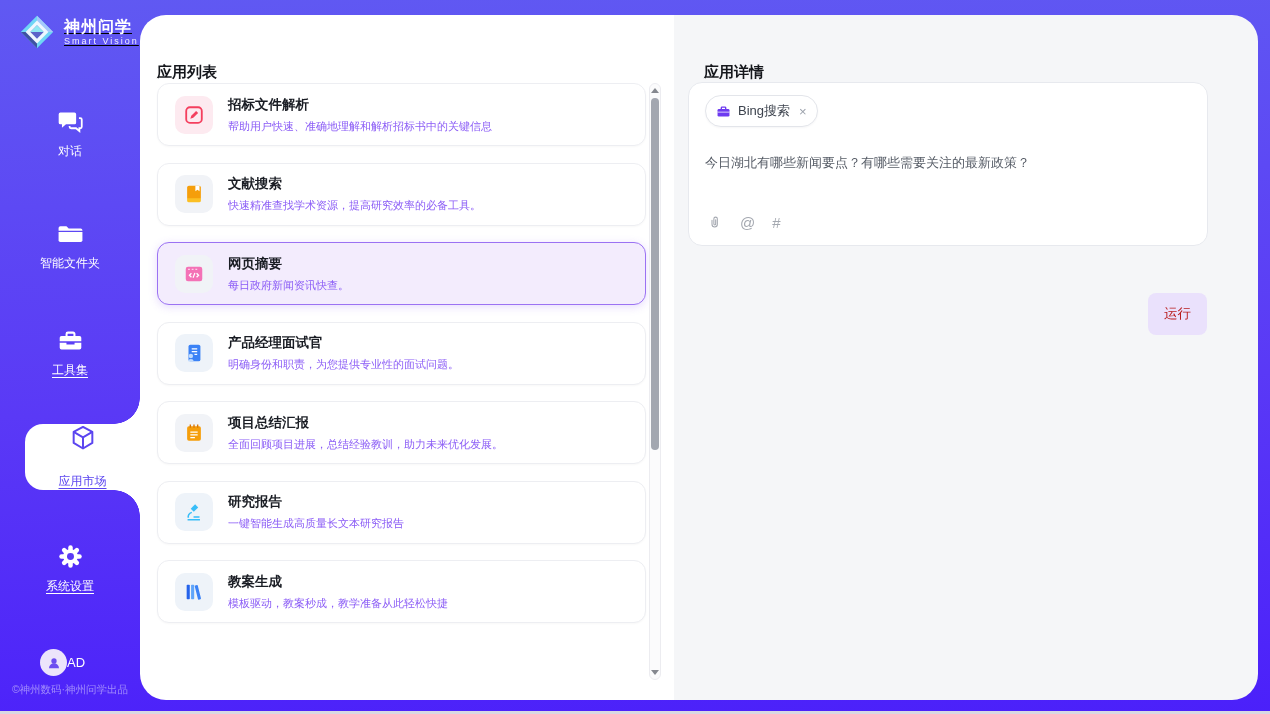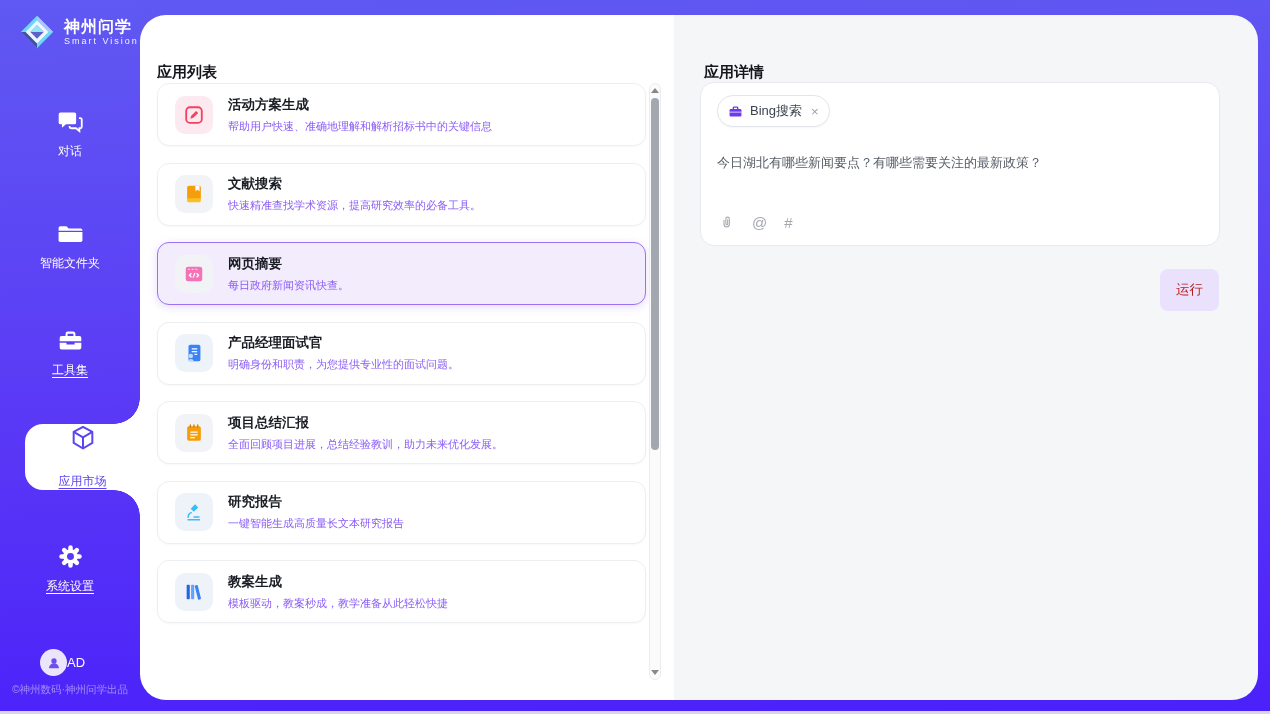--- a/index.html
+++ b/index.html
@@ -3,21 +3,21 @@
 <meta charset="utf-8">
 <style>
   html,body{margin:0;padding:0;background:#e8e8ee;}
   *{box-sizing:border-box;font-family:"Liberation Sans",sans-serif;}
   .canvas{position:relative;width:1270px;height:714px;overflow:hidden;
     background:linear-gradient(178deg,#6059f2 0%,#5a39f6 55%,#4b20fa 100%);}
   .canvas::after{content:"";position:absolute;left:0;right:0;bottom:0;height:3px;background:#d8d8e2;}
 
   
   .sidebar{position:absolute;left:0;top:0;width:140px;height:711px;}
-  .logo{position:absolute;left:18px;top:13px;display:flex;align-items:center;gap:8px;}
+  .logo{position:absolute;left:18px;top:13px;display:flex;align-items:center;gap:8px;text-decoration:underline;}
   .logo-text .cn{color:#fff;font-size:16px;font-weight:bold;letter-spacing:1px;line-height:18px;}
   .logo-text .en{color:rgba(255,255,255,.92);font-size:9px;letter-spacing:2px;}
   .nav-item{position:absolute;left:0;width:140px;display:flex;flex-direction:column;align-items:center;gap:8px;cursor:pointer;}
   .nav-label{color:#fff;font-size:12px;}
   .u{text-decoration:underline;text-underline-offset:3px;}
   .active-tab{position:absolute;left:25px;top:424px;width:115px;height:66px;background:#fff;
     border-radius:18px 0 0 18px;display:flex;flex-direction:column;align-items:center;justify-content:center;gap:21px;cursor:pointer;}
   .active-tab::before{content:"";position:absolute;right:0;top:-26px;width:26px;height:26px;
     background:radial-gradient(circle at 0 0,rgba(0,0,0,0) 25.5px,#fff 26px);}
   .active-tab::after{content:"";position:absolute;right:0;bottom:-26px;width:26px;height:26px;
@@ -47,21 +47,21 @@
   .card-desc{font-size:11px;color:#8b5cf6;white-space:nowrap;overflow:hidden;font-family:Liberation Mono, monospace;}
 
   
   .scrollbar{position:absolute;right:13px;top:68px;bottom:20px;width:12px;background:#fbfbfc;border:1px solid #ececf0;border-radius:7px;}
   .sb-arrow{position:absolute;left:50%;transform:translateX(-50%);width:0;height:0;border-left:4px solid transparent;border-right:4px solid transparent;cursor:pointer;}
   .sb-arrow.up{top:4px;border-bottom:5px solid #85888f;}
   .sb-arrow.down{bottom:4px;border-top:5px solid #85888f;}
   .sb-thumb{position:absolute;left:1px;top:14px;width:8px;height:352px;background:#a3a7b0;border-radius:4px;cursor:pointer;}
 
   
-  .detail-body{position:absolute;left:26px;top:67px;width:520px;display:flex;flex-direction:column;}
+  .detail-body{position:absolute;left:14px;top:67px;width:520px;display:flex;flex-direction:column;gap:24px;}
   .input-card{position:relative;width:520px;height:164px;background:#fff;border:1px solid #e7e9ee;border-radius:14px;padding:12px 16px;cursor:text;}
   .chip{display:inline-flex;align-items:center;gap:7px;padding:6px 10px;background:#fff;border:1px solid #e3e5ea;border-radius:17px;cursor:pointer;box-shadow:0 1px 2px rgba(20,20,40,.04);}
   .chip-label{font-size:13px;color:#3c424d;}
   .chip-x{font-size:13px;color:#9ba1ab;margin-left:2px;cursor:pointer;line-height:1;}
   .query{margin-top:27px;font-size:13px;color:#565c66;}
   .composer-row{position:absolute;left:18px;bottom:14px;display:flex;align-items:center;gap:17px;}
   .cicon{font-size:15px;color:#a4a8b0;cursor:pointer;line-height:1;}
   .run{align-self:flex-end;margin-top:23px;margin-right:1px;padding:12px 16px;background:#eae1fc;color:#b91c1c;
     font-size:13.5px;border:none;border-radius:8px;cursor:pointer;}
 </style>
@@ -154,21 +154,21 @@
       <div class="cards">
 
         <div class="card">
           <div class="card-ic bg-pink">
             <svg width="22" height="22" viewBox="0 0 24 24">
               <rect x="3.5" y="3.5" width="17" height="17" rx="4" fill="none" stroke="#f43f5e" stroke-width="2"></rect>
               <path d="M8 16l1-3.2 5.3-5.3 2.2 2.2-5.3 5.3z" fill="#f43f5e"></path>
             </svg>
           </div>
           <div class="card-txt">
-            <span class="card-name">活动方案生成</span>
+            <span class="card-name">招标文件解析</span>
             <span class="card-desc">帮助用户快速、准确地理解和解析招标书中的关键信息</span>
           </div>
         </div>
 
         <div class="card">
           <div class="card-ic bg-gray">
             <svg width="22" height="22" viewBox="0 0 24 24">
               <rect x="4.5" y="3" width="15" height="15" rx="2" fill="#f59e0b"></rect>
               <path d="M13.5 3v6l2.3-1.7L18 9V3z" fill="#fff"></path>
               <path d="M4.5 16.5h15V19a2 2 0 01-2 2h-11a2 2 0 01-2-2z" fill="#fbbf24"></path>

